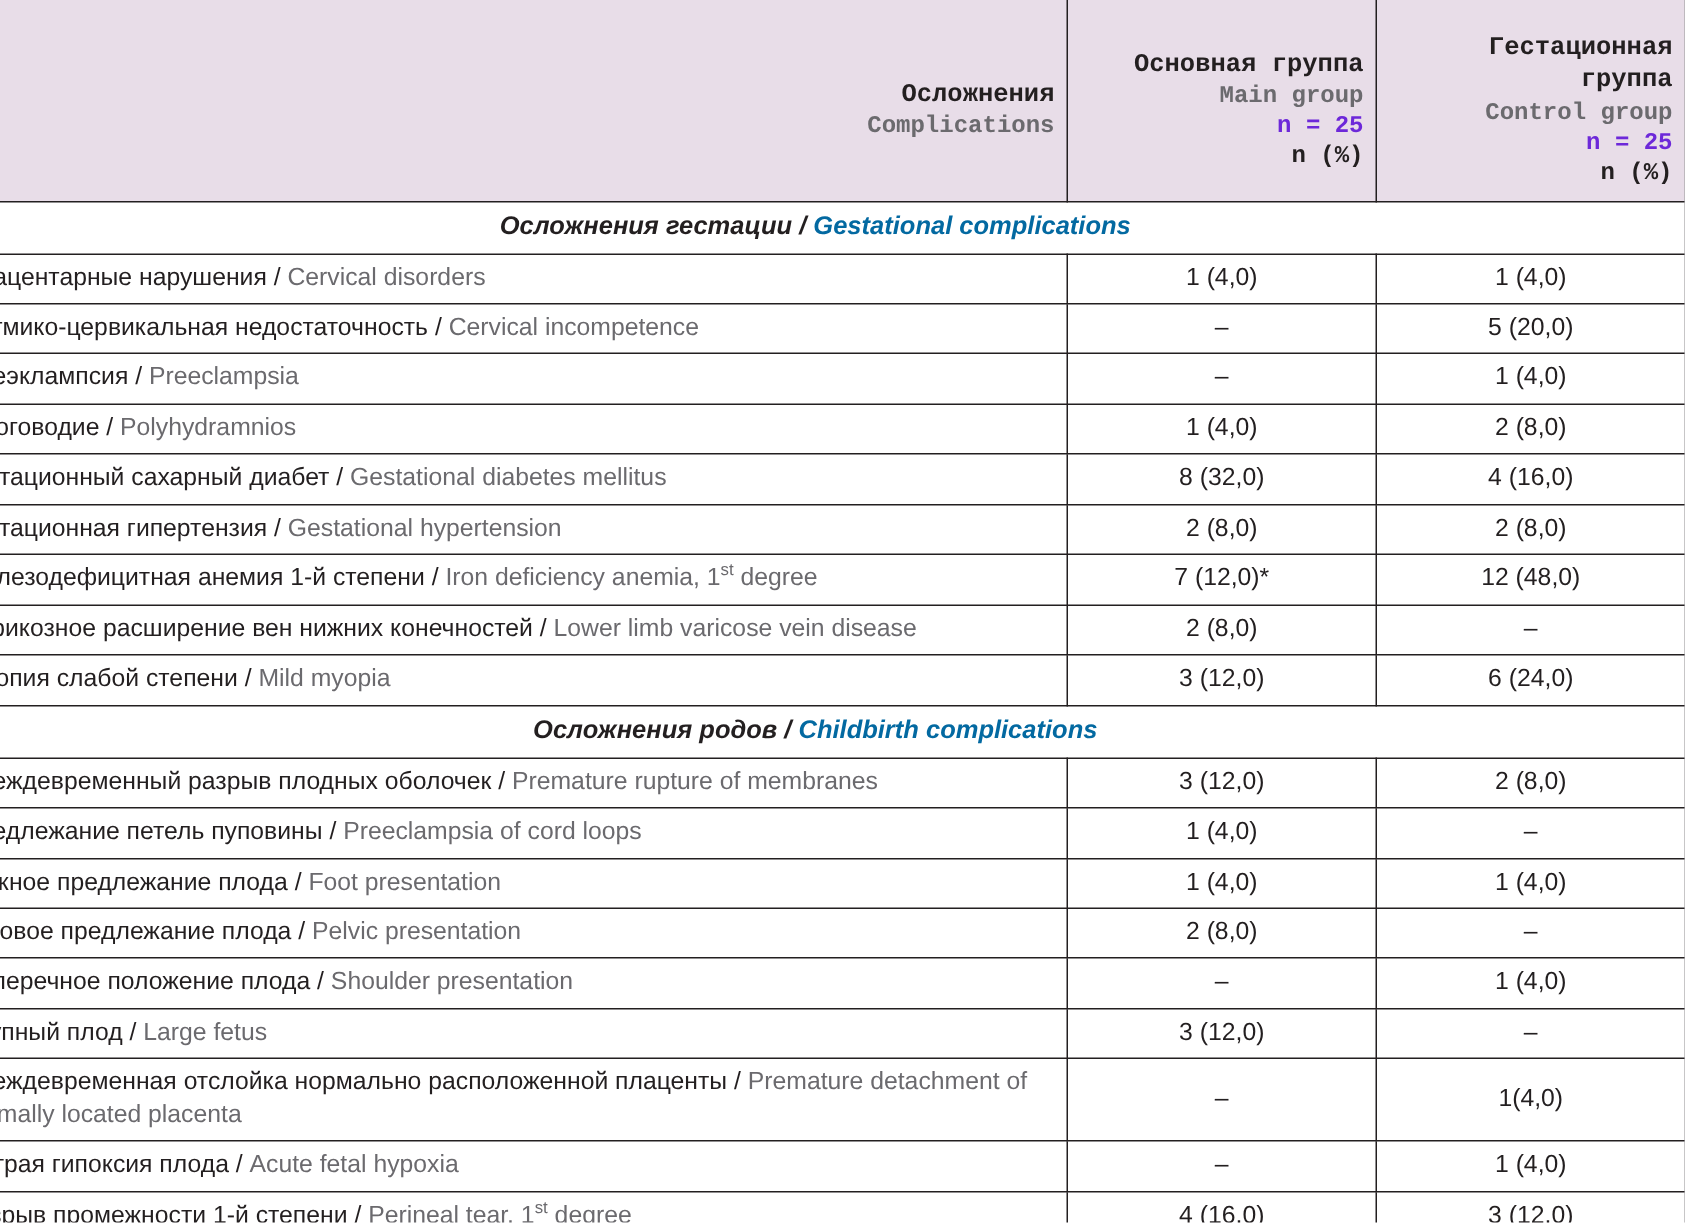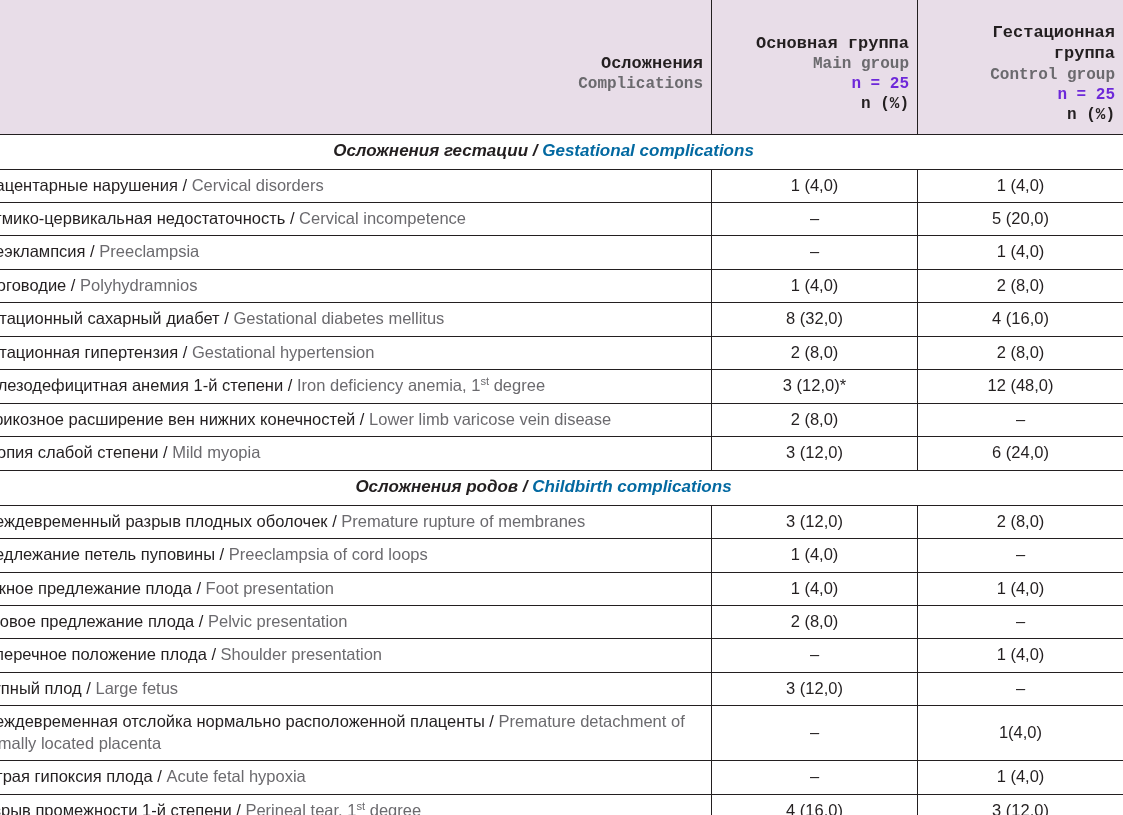--- a/index.html
+++ b/index.html
@@ -158,21 +158,21 @@
           <td class="val">8 (32,0)</td>
           <td class="val">4 (16,0)</td>
         </tr>
         <tr>
           <td class="name"><span class="name-ru">Гестационная гипертензия / </span><span class="name-en">Gestational hypertension</span></td>
           <td class="val">2 (8,0)</td>
           <td class="val">2 (8,0)</td>
         </tr>
         <tr>
           <td class="name"><span class="name-ru">Железодефицитная анемия 1-й степени / </span><span class="name-en">Iron deficiency anemia, 1<sup>st</sup> degree</span></td>
-          <td class="val">3 (12,0)*</td>
+          <td class="val">7 (12,0)*</td>
           <td class="val">12 (48,0)</td>
         </tr>
         <tr>
           <td class="name"><span class="name-ru">Варикозное расширение вен нижних конечностей / </span><span class="name-en">Lower limb varicose vein disease</span></td>
           <td class="val">2 (8,0)</td>
           <td class="val">–</td>
         </tr>
         <tr>
           <td class="name"><span class="name-ru">Миопия слабой степени / </span><span class="name-en">Mild myopia</span></td>
           <td class="val">3 (12,0)</td>

